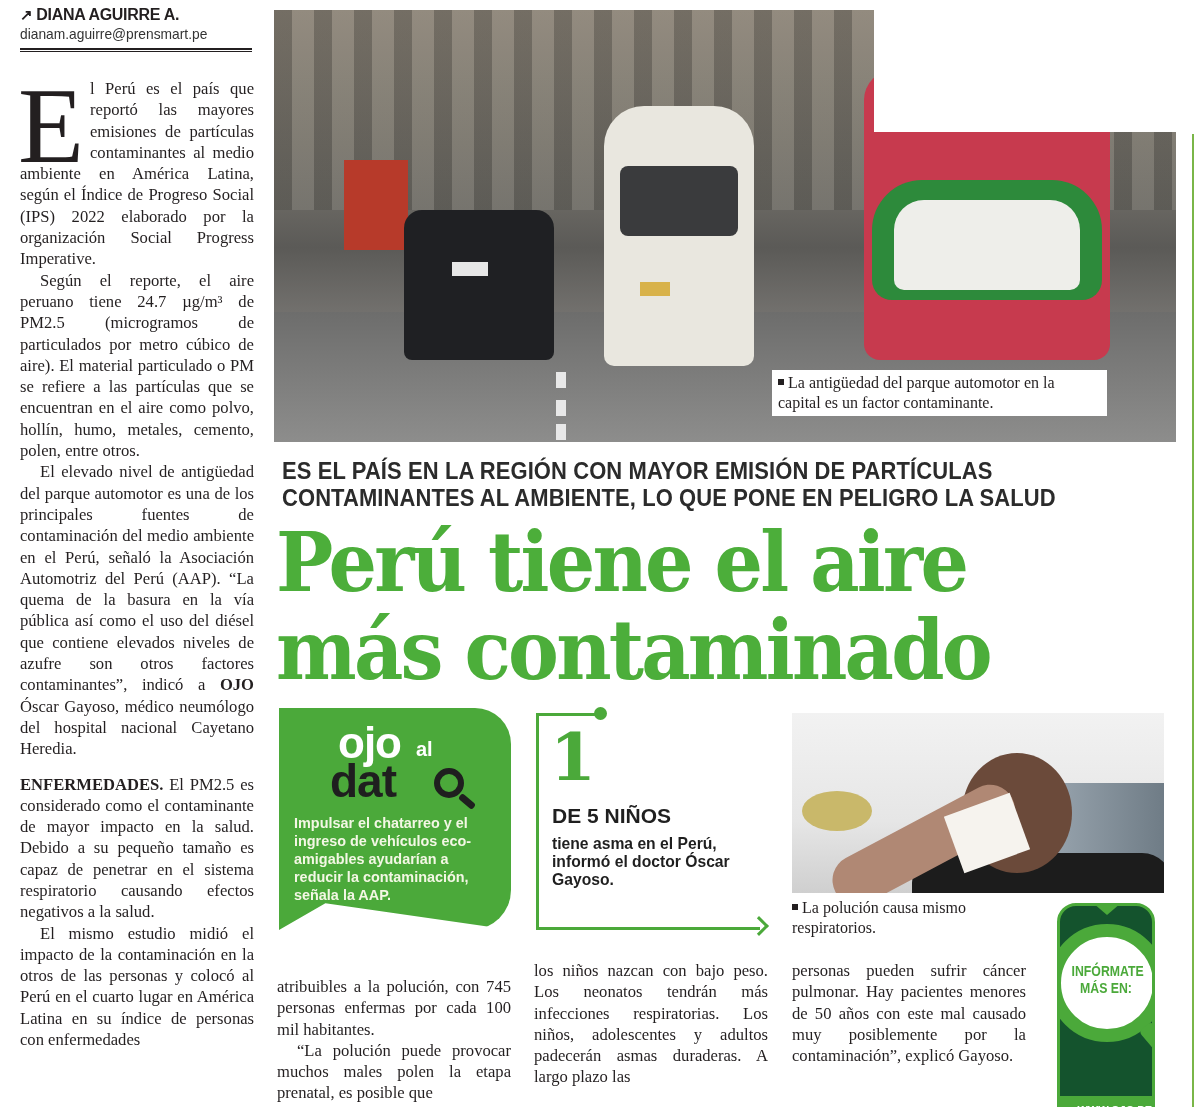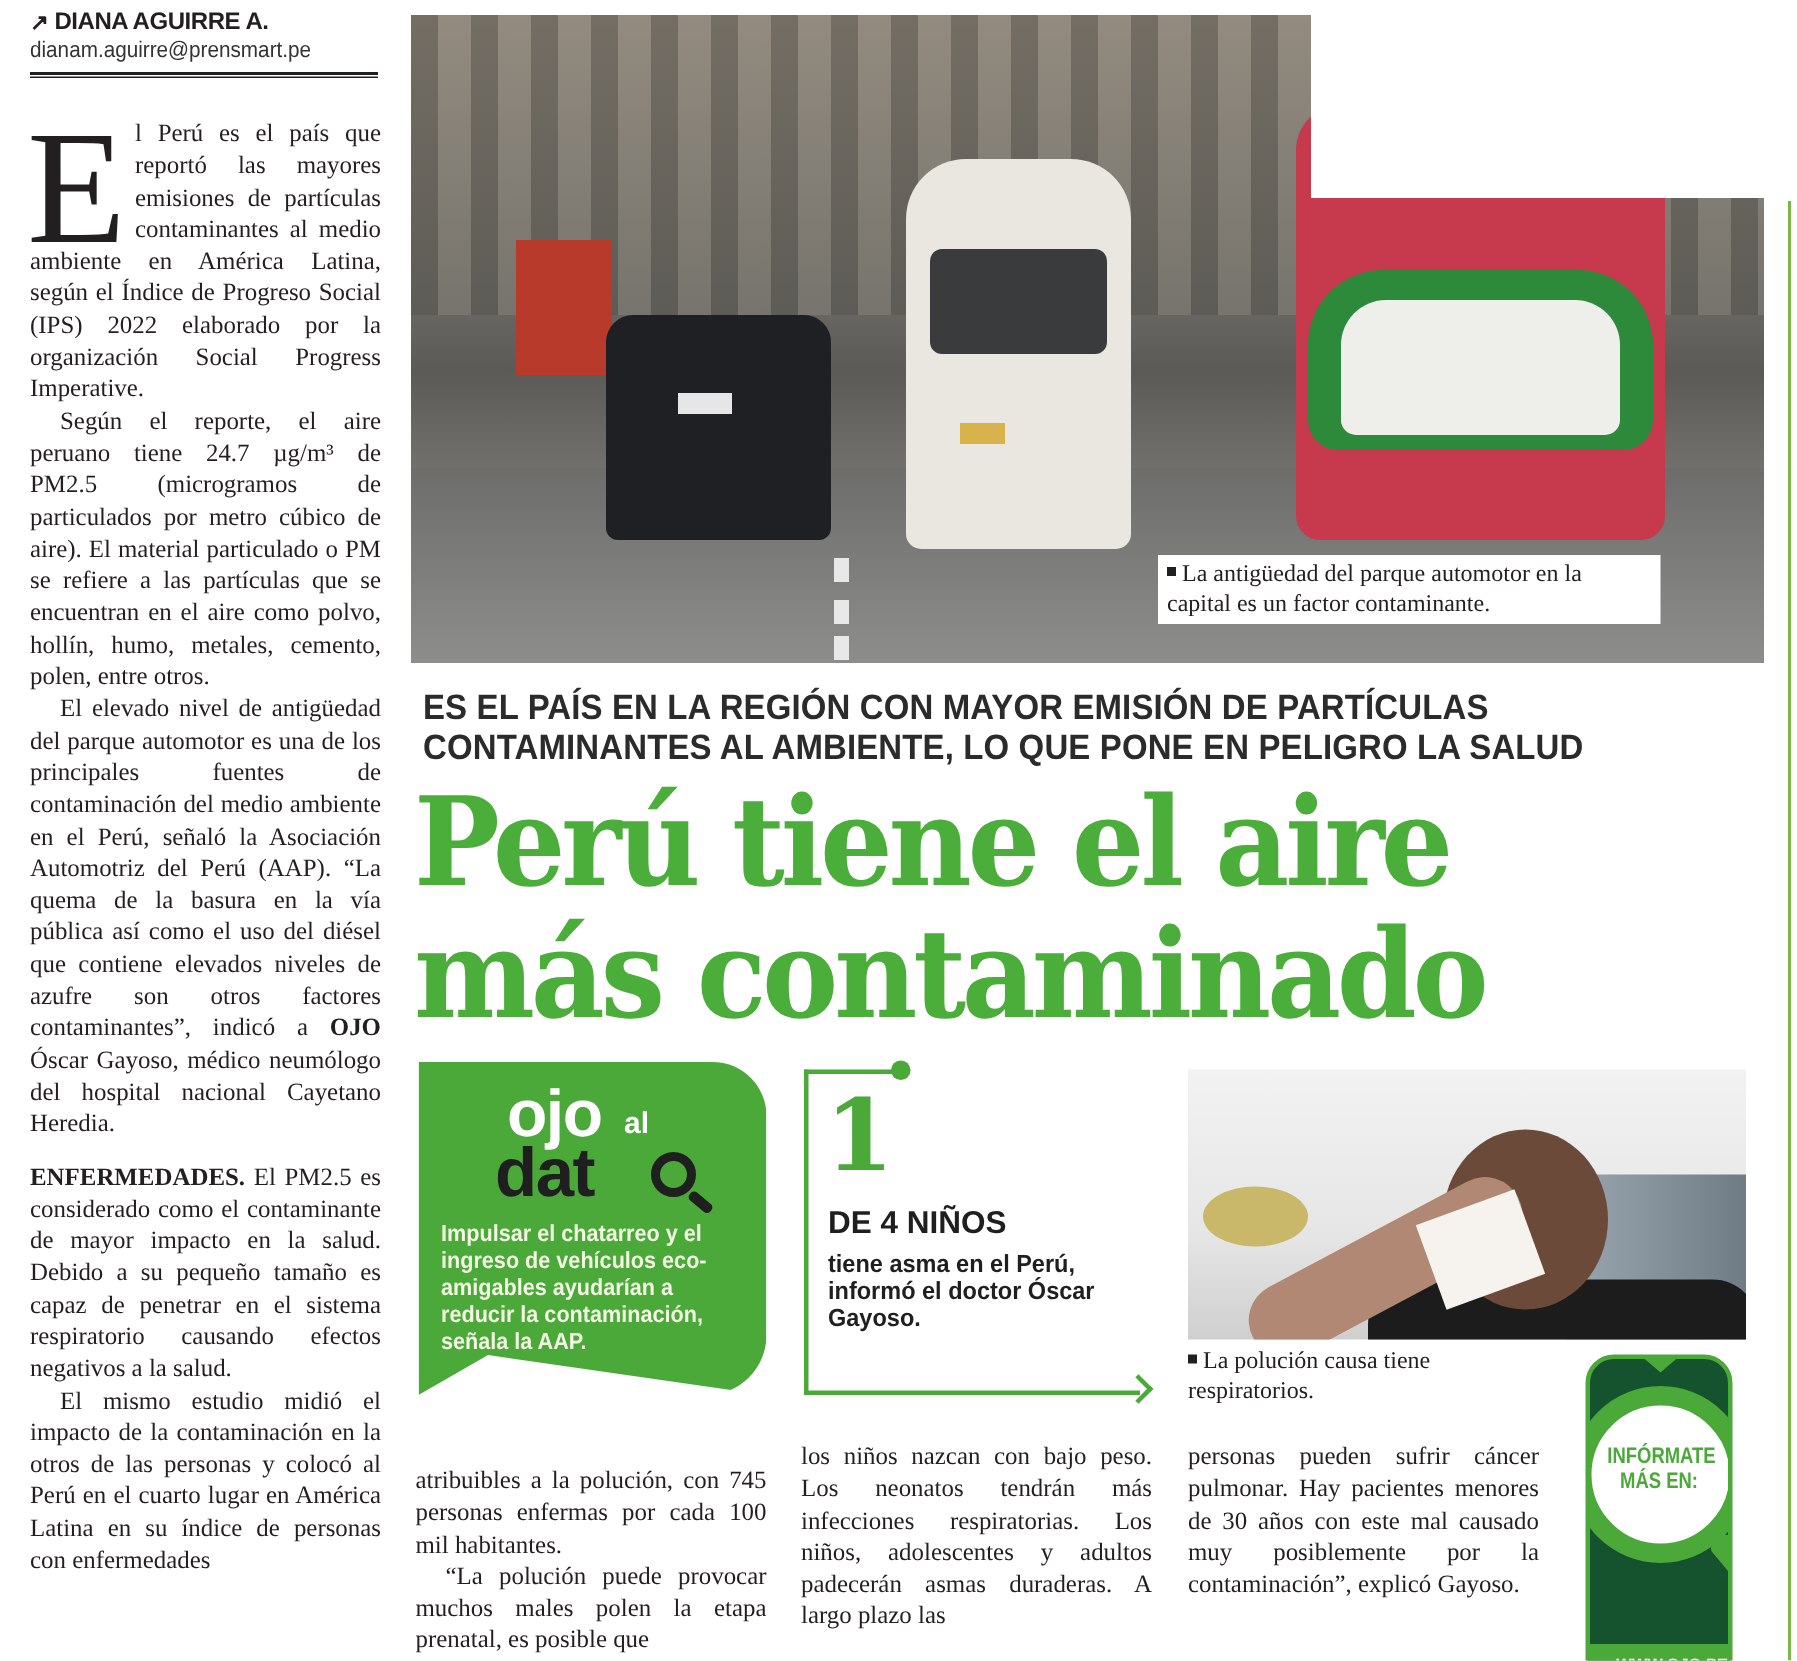--- a/index.html
+++ b/index.html
@@ -152,42 +152,42 @@
   <span class="handle"></span>
 </div>
 <div class="ojo-text">Impulsar el chatarreo y el ingreso de vehículos eco-amigables ayudarían a reducir la contaminación, señala la AAP.</div>
 
 <div class="stat-line-v"></div>
 <div class="stat-line-top"></div>
 <div class="stat-dot"></div>
 <div class="stat-line-bot"></div>
 <div class="stat-arrow"></div>
 <div class="stat-number">1</div>
-<div class="stat-label">DE 4 NIÑOS</div>
+<div class="stat-label">DE 5 NIÑOS</div>
 <div class="stat-desc">tiene asma en el Perú, informó el doctor Óscar Gayoso.</div>
 
 <div class="photo-second">
   <div class="tree"></div>
   <div class="building"></div>
   <div class="shirt"></div>
   <div class="head"></div>
   <div class="arm"></div>
   <div class="tissue"></div>
 </div>
-<div class="photo2-caption"><span class="sq"></span><span>La polución causa tiene respiratorios.</span></div>
+<div class="photo2-caption"><span class="sq"></span><span>La polución causa mismo respiratorios.</span></div>
 
 <div class="bcol bcol1">
   <p>atribuibles a la polución, con 745 personas enfermas por cada 100 mil habitantes.</p>
   <p class="indent">“La polución puede provocar muchos males polen la etapa prenatal, es posible que</p>
 </div>
 <div class="bcol bcol2">
   <p>los niños nazcan con bajo peso. Los neonatos tendrán más infecciones respiratorias. Los niños, adolescentes y adultos padecerán asmas duraderas. A largo plazo las</p>
 </div>
 <div class="bcol bcol3">
-  <p>personas pueden sufrir cáncer pulmonar. Hay pacientes menores de 30 años con este mal causado muy posiblemente por la contaminación”, explicó Gayoso.</p>
+  <p>personas pueden sufrir cáncer pulmonar. Hay pacientes menores de 50 años con este mal causado muy posiblemente por la contaminación”, explicó Gayoso.</p>
 </div>
 
 <div class="badge">
   <div class="notch"></div>
   <div class="ring"></div>
   <div class="handle"></div>
   <div class="txt">
     <div>INFÓRMATE</div>
     <div>MÁS EN:</div>
   </div>

